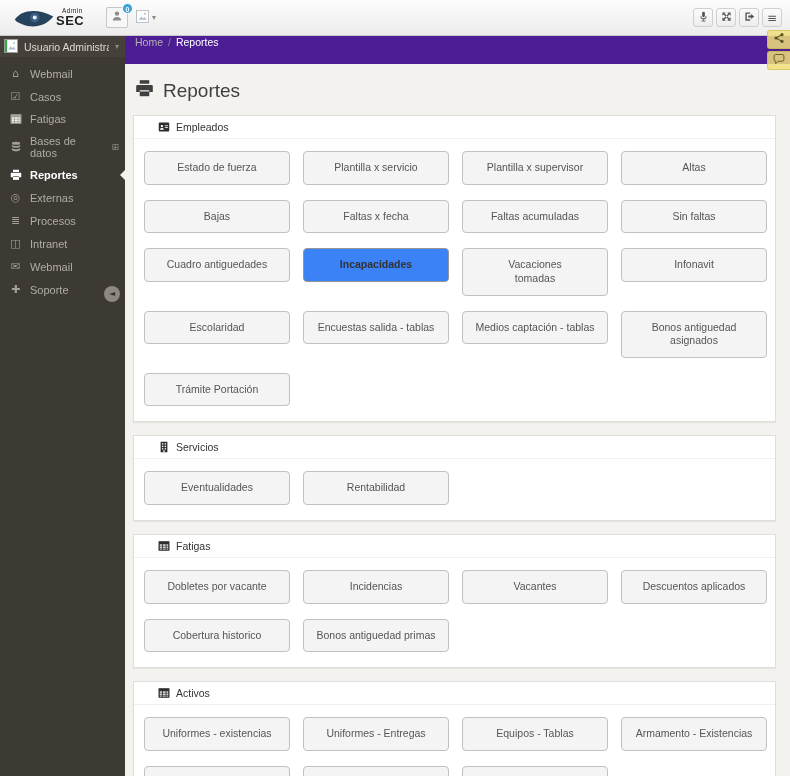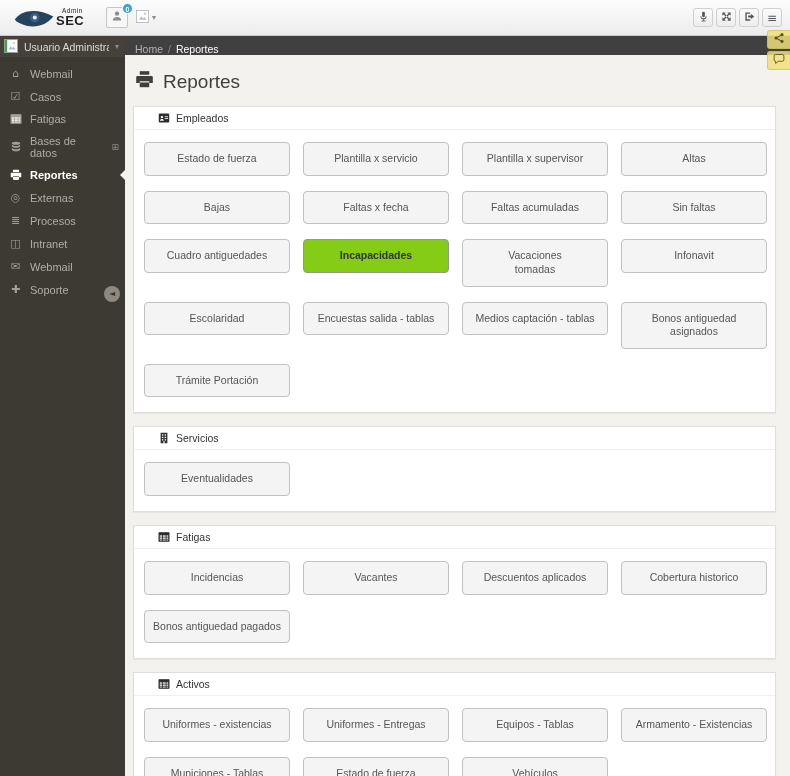--- a/index.html
+++ b/index.html
@@ -51,41 +51,41 @@
   .menu-item.active .mi-icon { color:#fff; }
   .mi-extra { margin-left:auto; font-size:9px; color:#8d8983; }
   .active-marker { position:absolute; right:0; top:50%; margin-top:-5px; width:0; height:0;
                    border-top:5px solid transparent; border-bottom:5px solid transparent;
                    border-right:5px solid #f4f2ef; }
   .collapse-btn { position:absolute; top:250px; right:5px; width:16px; height:16px; border-radius:50%;
                   background:#8d8880; color:#36322d; border:none; font-size:8px; line-height:16px;
                   text-align:center; cursor:pointer; padding:0; }
 
   
-  .breadcrumb { height:19px; background:#404040; display:flex; align-items:flex-end; gap:5px;
+  .breadcrumb { height:28px; background:#4c1d95; display:flex; align-items:flex-start; gap:5px;
                 padding:0 10px; font-size:10.5px; }
   .bc-home { color:#b5b2ae; cursor:pointer; }
   .bc-sep { color:#8d8a85; }
   .bc-cur { color:#fff; }
   .page-header { display:flex; align-items:center; gap:9px; padding:15px 8px 12px 10px; font-size:19px;
                  color:#3f3f3f; }
   .page-header svg { width:19px; height:19px; color:#3f3f3f; }
 
   .panel { background:#fff; border:1px solid #e0dedb; box-shadow:0 1px 1px rgba(0,0,0,.05);
            margin:0 14px 13px 8px; }
   .panel-header { display:flex; align-items:center; gap:6px; padding:5px 24px; font-size:10.5px;
                   color:#333; border-bottom:1px solid #f2f0ee; }
   .ph-icon { color:#2d2d2d; display:flex; }
   .ph-icon svg { width:12px; height:12px; }
   .panel-body { padding:12px 8px 15px 10px; display:grid; grid-template-columns:repeat(4,1fr);
                 gap:15px 13px; align-items:start; }
   .report-btn { width:100%; min-height:33px; padding:9px 6px; background:#f4f4f4; border:1px solid #c2c1c0;
                 border-radius:4px; font-family:"Liberation Sans", sans-serif; font-size:10.5px; color:#555;
                 cursor:pointer; white-space:pre-line; line-height:1.3; }
-  .report-btn.active { background:#84cc16; border-color:#979695; color:#333; font-weight:bold; }
+  .report-btn.active { background:#3b82f6; border-color:#979695; color:#333; font-weight:bold; }
 
   
   .float-btns { position:fixed; top:30px; right:0; display:flex; flex-direction:column; gap:2px; z-index:9; }
   .float-btn { width:23px; height:19px; border:1px solid rgba(190,170,60,.45); border-right:none;
                border-radius:3px 0 0 3px; background:rgba(240,223,122,.85); color:#5c5420;
                display:flex; align-items:center; justify-content:center; cursor:pointer; }
   .float-btn svg { width:12px; height:12px; }
 </style>
 </head>
 <body>
@@ -296,40 +296,42 @@
                     <rect x="5.3" y="9.6" width="1.8" height="1.8"></rect>
                     <rect x="8.9" y="9.6" width="1.8" height="1.8"></rect>
                     <rect x="7.1" y="12.4" width="1.8" height="2.6"></rect>
                   </g>
                 </svg>
               </span>
               <span class="ph-title">Servicios</span>
             </div>
             <div class="panel-body">
               <button class="report-btn">Eventualidades</button>
+              <button class="report-btn">Rentabilidad</button>
             </div>
           </div>
           <div class="panel">
             <div class="panel-header">
               <span class="ph-icon">
                 <svg viewBox="0 0 16 16" fill="none" stroke="currentColor" stroke-width="1.1">
                   <rect x="1.5" y="2.5" width="13" height="11" fill="#fff"></rect>
                   <rect x="1.5" y="2.5" width="13" height="2.8" fill="currentColor" stroke="none"></rect>
                   <path d="M1.5 5.3h13M1.5 8.2h13M1.5 11h13M6 5.3v8.2M10.8 5.3v8.2"></path>
                   <rect x="1.5" y="2.5" width="13" height="11"></rect>
                 </svg>
               </span>
               <span class="ph-title">Fatigas</span>
             </div>
             <div class="panel-body">
+              <button class="report-btn">Dobletes por vacante</button>
               <button class="report-btn">Incidencias</button>
               <button class="report-btn">Vacantes</button>
               <button class="report-btn">Descuentos aplicados</button>
               <button class="report-btn">Cobertura historico</button>
-              <button class="report-btn">Bonos antiguedad pagados</button>
+              <button class="report-btn">Bonos antiguedad primas</button>
             </div>
           </div>
           <div class="panel">
             <div class="panel-header">
               <span class="ph-icon">
                 <svg viewBox="0 0 16 16" fill="none" stroke="currentColor" stroke-width="1.1">
                   <rect x="1.5" y="2.5" width="13" height="11" fill="#fff"></rect>
                   <rect x="1.5" y="2.5" width="13" height="2.8" fill="currentColor" stroke="none"></rect>
                   <path d="M1.5 5.3h13M1.5 8.2h13M1.5 11h13M6 5.3v8.2M10.8 5.3v8.2"></path>
                   <rect x="1.5" y="2.5" width="13" height="11"></rect>

